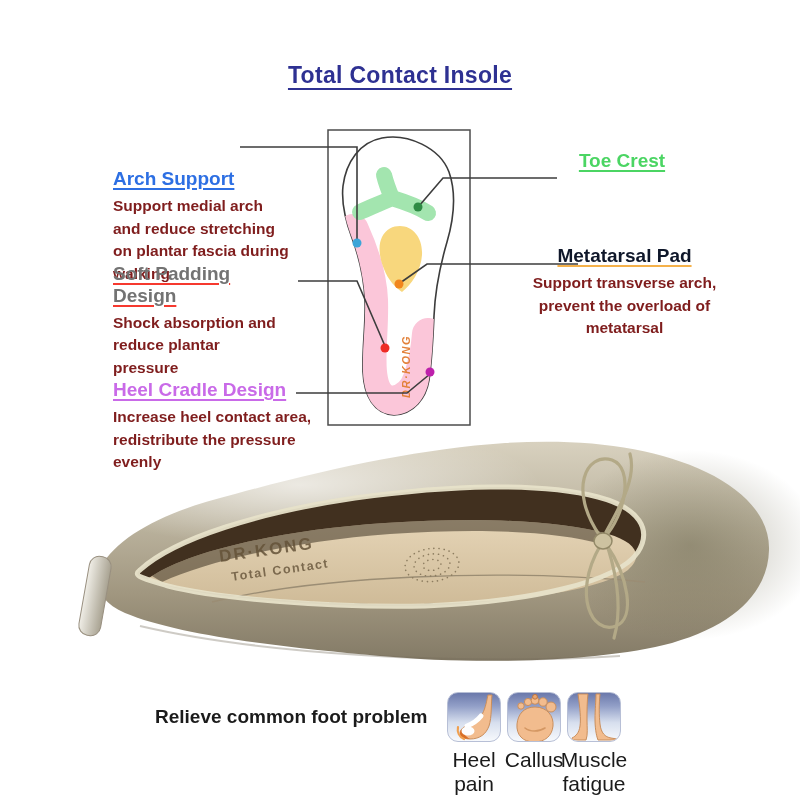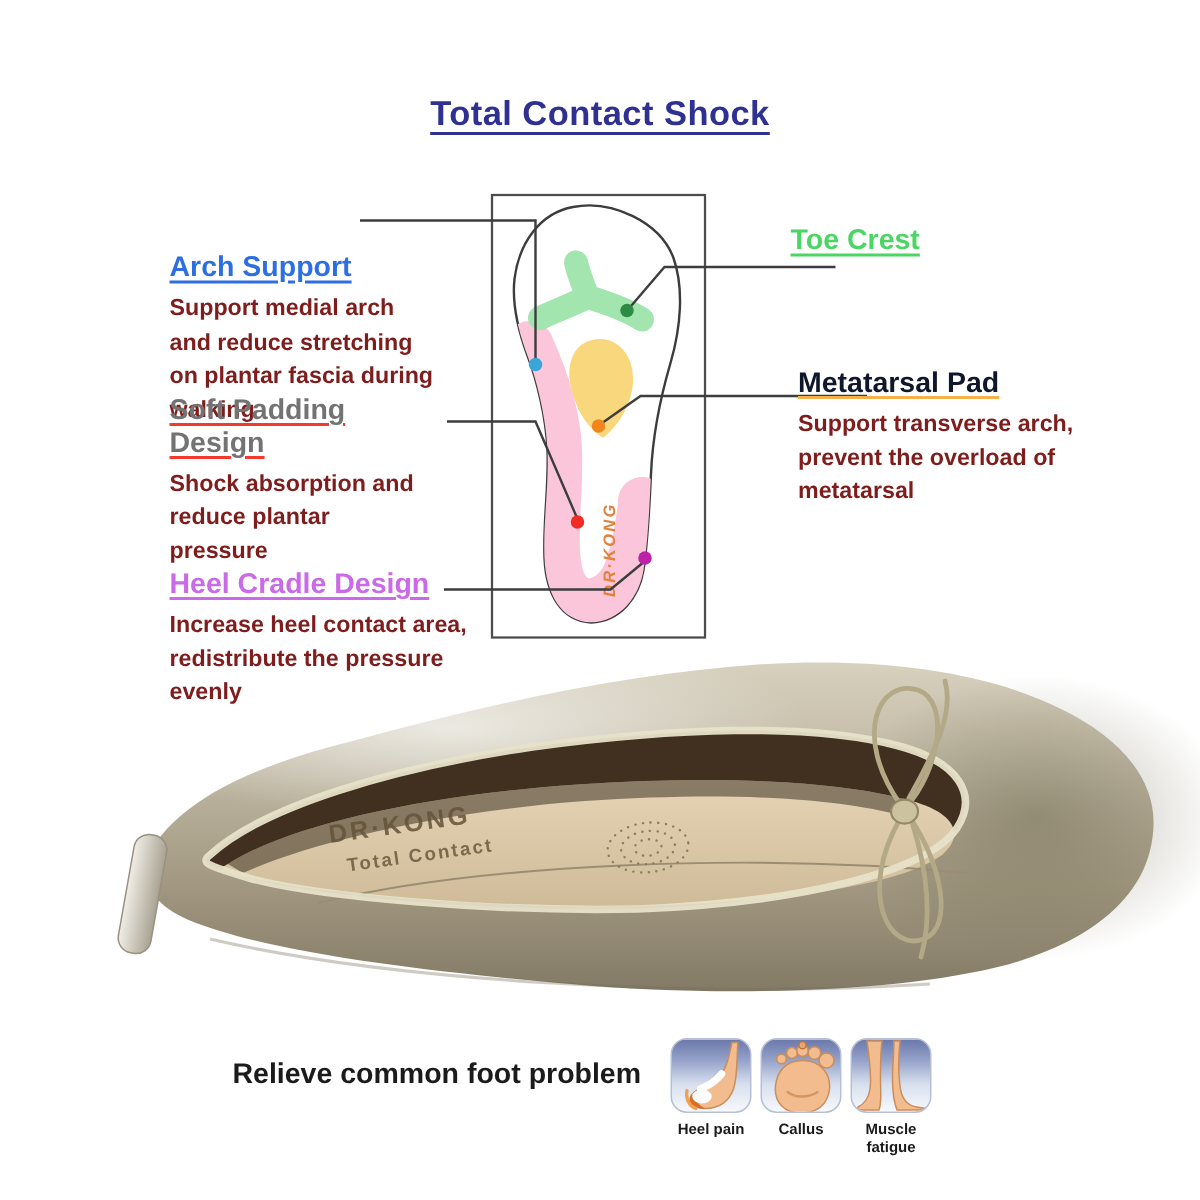--- a/index.html
+++ b/index.html
@@ -7,42 +7,42 @@
         font-family:"Liberation Sans",sans-serif;}
   .title{position:absolute;top:62px;left:0;width:800px;text-align:center;
          font-size:23px;font-weight:bold;letter-spacing:.3px;
          text-decoration:underline;text-decoration-thickness:2px;text-underline-offset:5px;}
   .diagram-svg{position:absolute;top:0;left:0;pointer-events:none;z-index:1;}
   .shoe-svg{position:absolute;top:430px;left:0;z-index:0;}
   .callout{position:absolute;z-index:2;}
   .callout .heading{font-size:19px;font-weight:bold;margin:0 0 5px 0;line-height:1.15;
                     text-decoration:underline;text-decoration-thickness:2px;text-underline-offset:3px;}
   .callout .body{font-size:15.5px;font-weight:bold;color:#7f1d1d;line-height:1.47;margin:0;}
-  .callout.right{text-align:left;}
+  .callout.right{text-align:center;}
   #callout-arch{left:113px;top:130px;width:178px;}
   #callout-soft{left:113px;top:263px;width:172px;}
   #callout-heel{left:113px;top:379px;width:226px;}
   #callout-toe{right:83px;top:150px;width:190px;}
   #callout-meta{right:83px;top:245px;width:185px;}
   .footer{position:absolute;left:0;top:690px;width:684px;height:108px;z-index:2;}
   .footer-heading{position:absolute;left:155px;top:16px;font-size:19px;font-weight:bold;color:#1b1b1b;}
   .problems{position:absolute;left:447px;top:2px;display:flex;gap:6px;}
   .problem{width:54px;display:flex;flex-direction:column;align-items:center;}
   .problem-icon{width:54px;height:50px;border-radius:11px;border:1.5px solid #b7bfd6;
     background:linear-gradient(180deg,#6b79ab 0%,#93a0c8 28%,#d7dfee 62%,#f7f9fc 100%);
     box-sizing:border-box;overflow:hidden;display:block;}
-  .problem-label{margin-top:6px;font-size:10px;font-weight:bold;color:#1b1b1b;
+  .problem-label{margin-top:6px;font-size:21px;font-weight:normal;color:#1b1b1b;
                  line-height:1.15;text-align:center;}
 </style>
 </head>
 <body>
 
 <div class="page">
 
-  <div class="title" style="color: rgb(46, 49, 146); text-decoration-color: rgb(46, 49, 146);">Total Contact Shock</div>
+  <div class="title" style="color: rgb(46, 49, 146); text-decoration-color: rgb(46, 49, 146);">Total Contact Insole</div>
 
   <svg class="diagram-svg" width="800" height="470" viewBox="0 0 800 470">
     <defs>
       <clipPath id="insoleClip">
         <path d="M 382,138 C 360,142 346,162 343,186 C 341,204 346,222 352,238
                  C 358,254 364,278 365,300 C 366,324 362,348 363,372
                  C 364,396 374,414 394,415 C 414,414 426,398 429,380
                  C 432,360 433,338 434,316 C 435,292 440,266 447,242
                  C 454,218 456,192 449,172 C 440,148 408,133 382,138 Z"></path>
       </clipPath>

